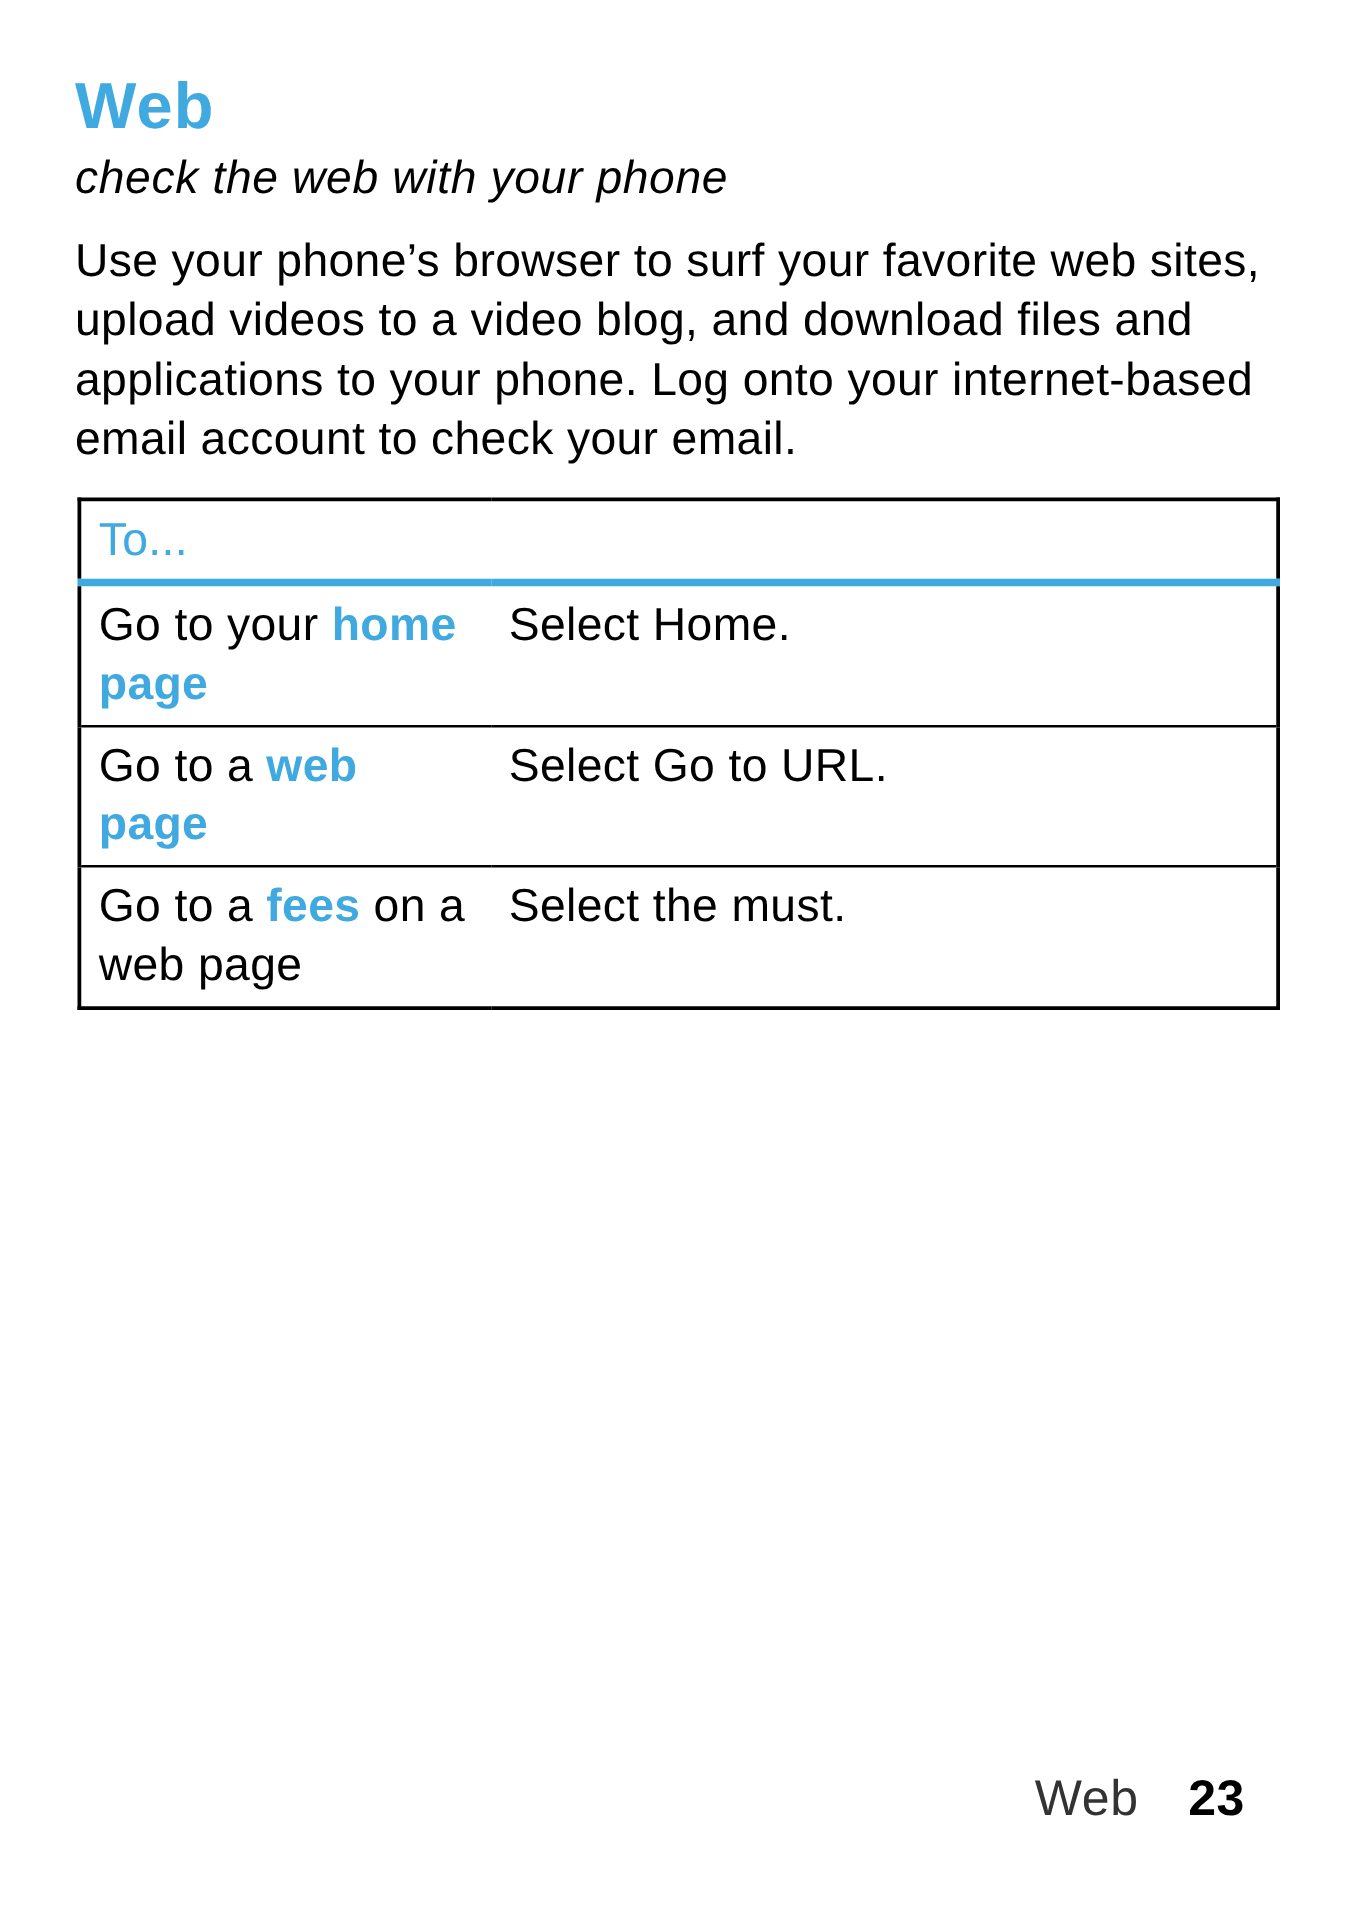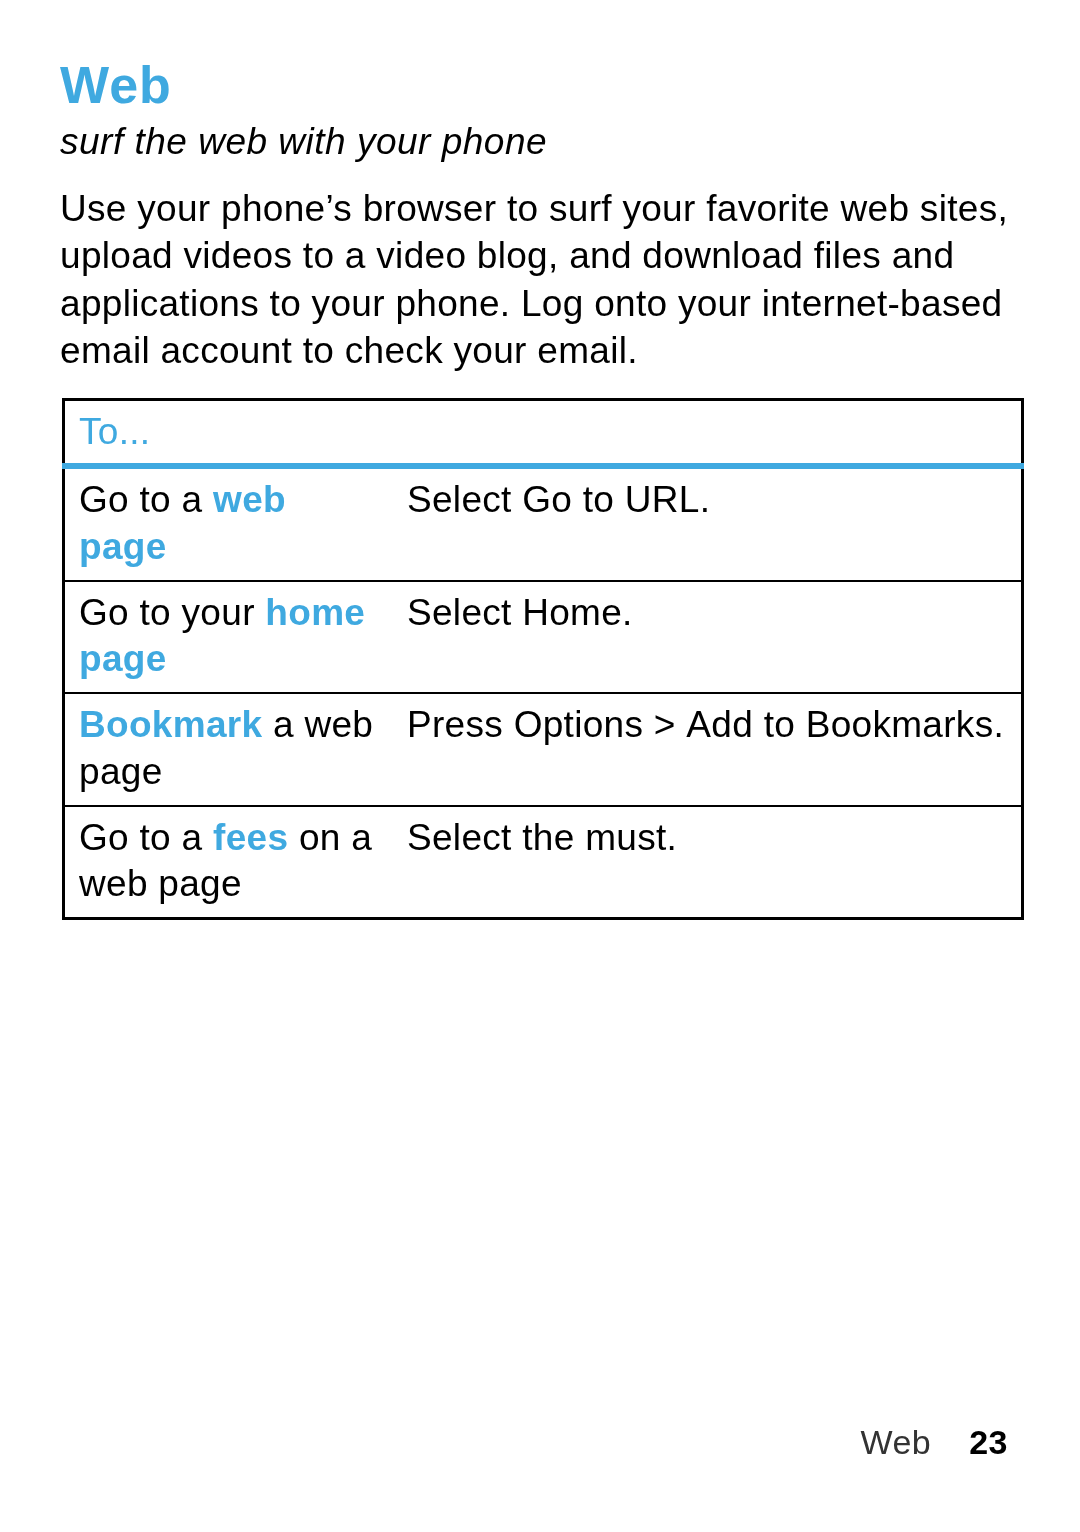--- a/index.html
+++ b/index.html
@@ -92,69 +92,63 @@
   }
   table.actions td.col-left {
     width: 300px;
     border-right: none;
   }
   table.actions td.col-right {
     border-left: none;
   }
   .footer {
     position: absolute;
-    right: 72px;
+    right: 84px;
     bottom: 42px;
-    font-size: 34px;
+    font-size: 40px;
     color: #333;
     letter-spacing: 0.5px;
   }
   .footer .pnum {
     font-weight: bold;
     margin-left: 28px;
     color: #000;
   }
 </style>
 </head>
 <body>
 
 <div class="page">
 
   <h1 class="heading accent">Web</h1>
 
-  <p class="subtitle">surf the web with your phone</p>
+  <p class="subtitle">check the web with your phone</p>
 
 
   <p class="para">Use your phone’s browser to surf your favorite web sites, upload videos to a video blog, and download files and applications to your phone. Log onto your internet-based email account to check your email.</p>
 
 
   <table class="actions">
     <thead>
       <tr>
         <th colspan="2">To...</th>
       </tr>
     </thead>
     <tbody>
       <tr>
         <td class="col-left">
-          <span>Go to a </span><span class="accent bold">web page</span><span></span>
-        </td>
-        <td class="col-right">Select Go to URL.</td>
-      </tr>
-      <tr>
-        <td class="col-left">
           <span>Go to your </span><span class="accent bold">home page</span><span></span>
         </td>
         <td class="col-right">Select Home.</td>
       </tr>
       <tr>
         <td class="col-left">
-          <span></span><span class="accent bold">Bookmark</span><span> a web page</span>
+          <span>Go to a </span><span class="accent bold">web page</span><span></span>
         </td>
-        <td class="col-right">Press Options &gt;&nbsp;Add&nbsp;to&nbsp;Bookmarks.</td>
+        <td class="col-right">Select Go to URL.</td>
       </tr>
       <tr>
         <td class="col-left">
           <span>Go to a </span><span class="accent bold">fees</span><span> on a web page</span>
         </td>
         <td class="col-right">Select the must.</td>
       </tr>
     </tbody>
   </table>
 

